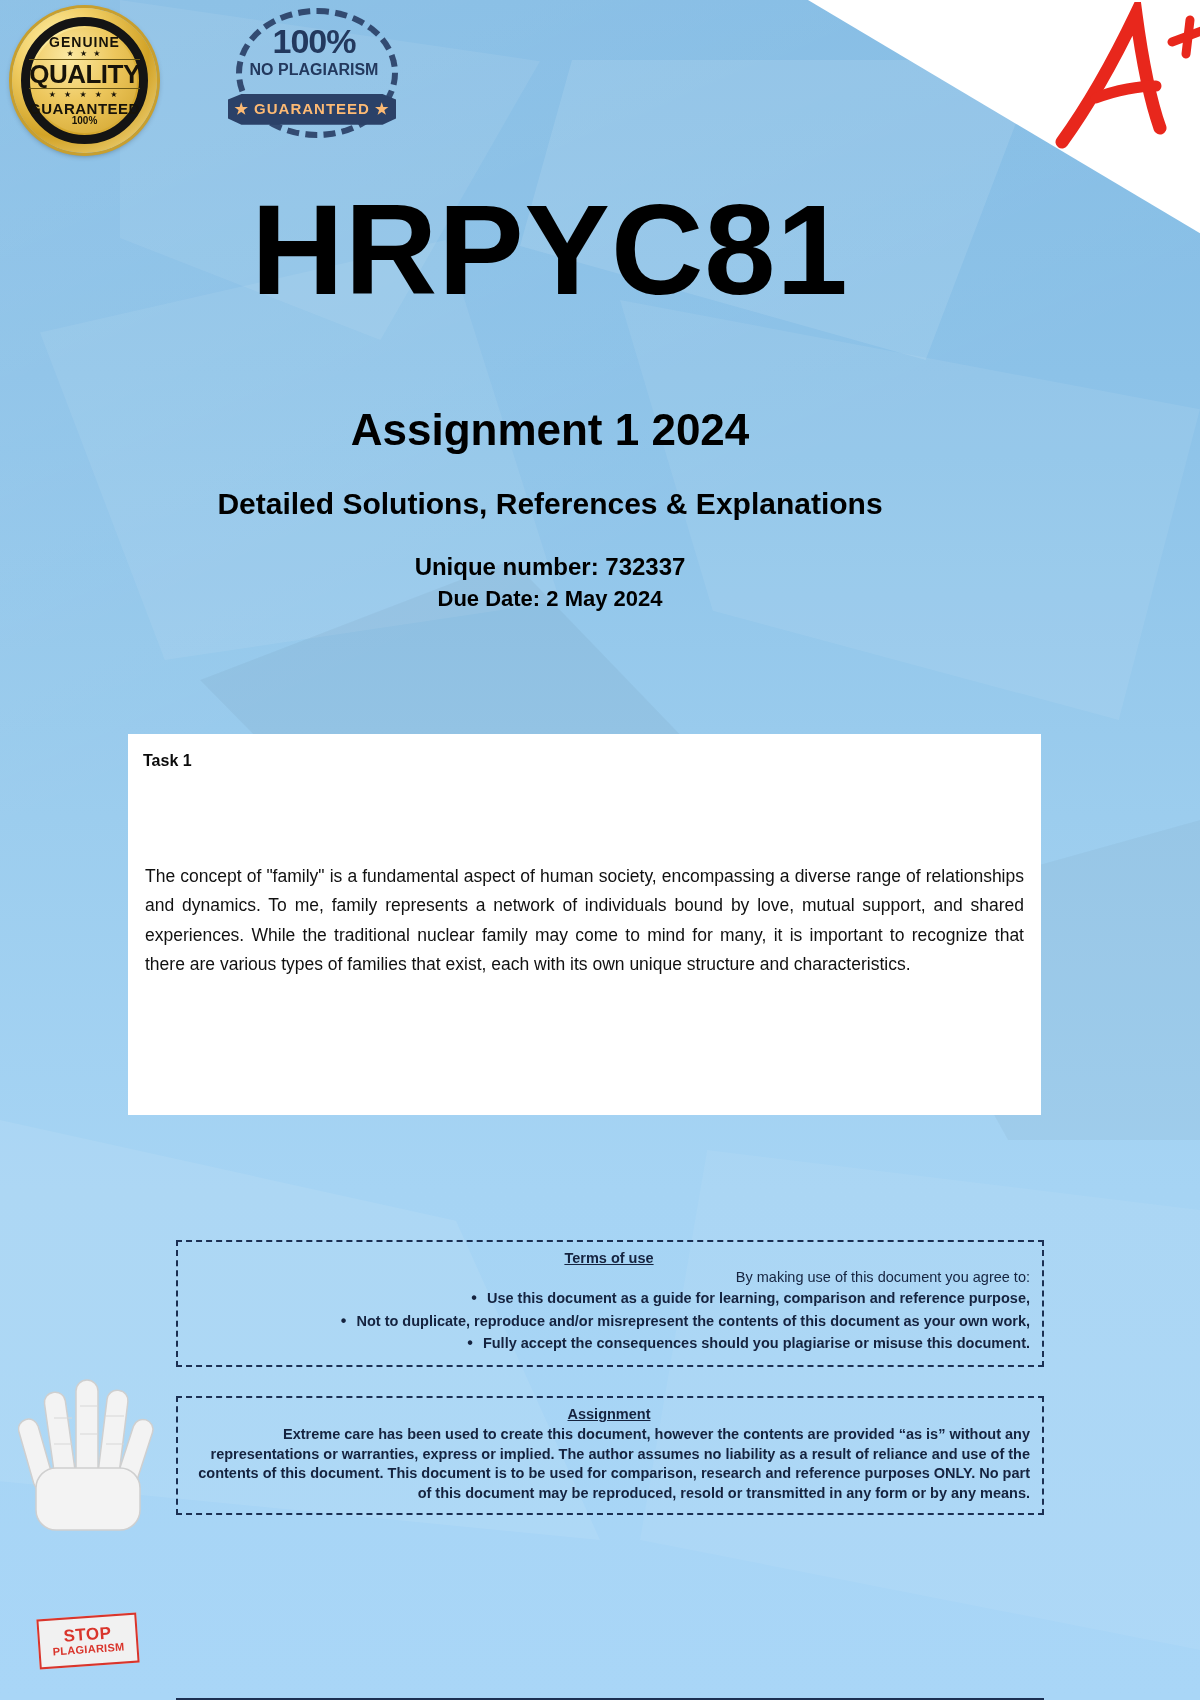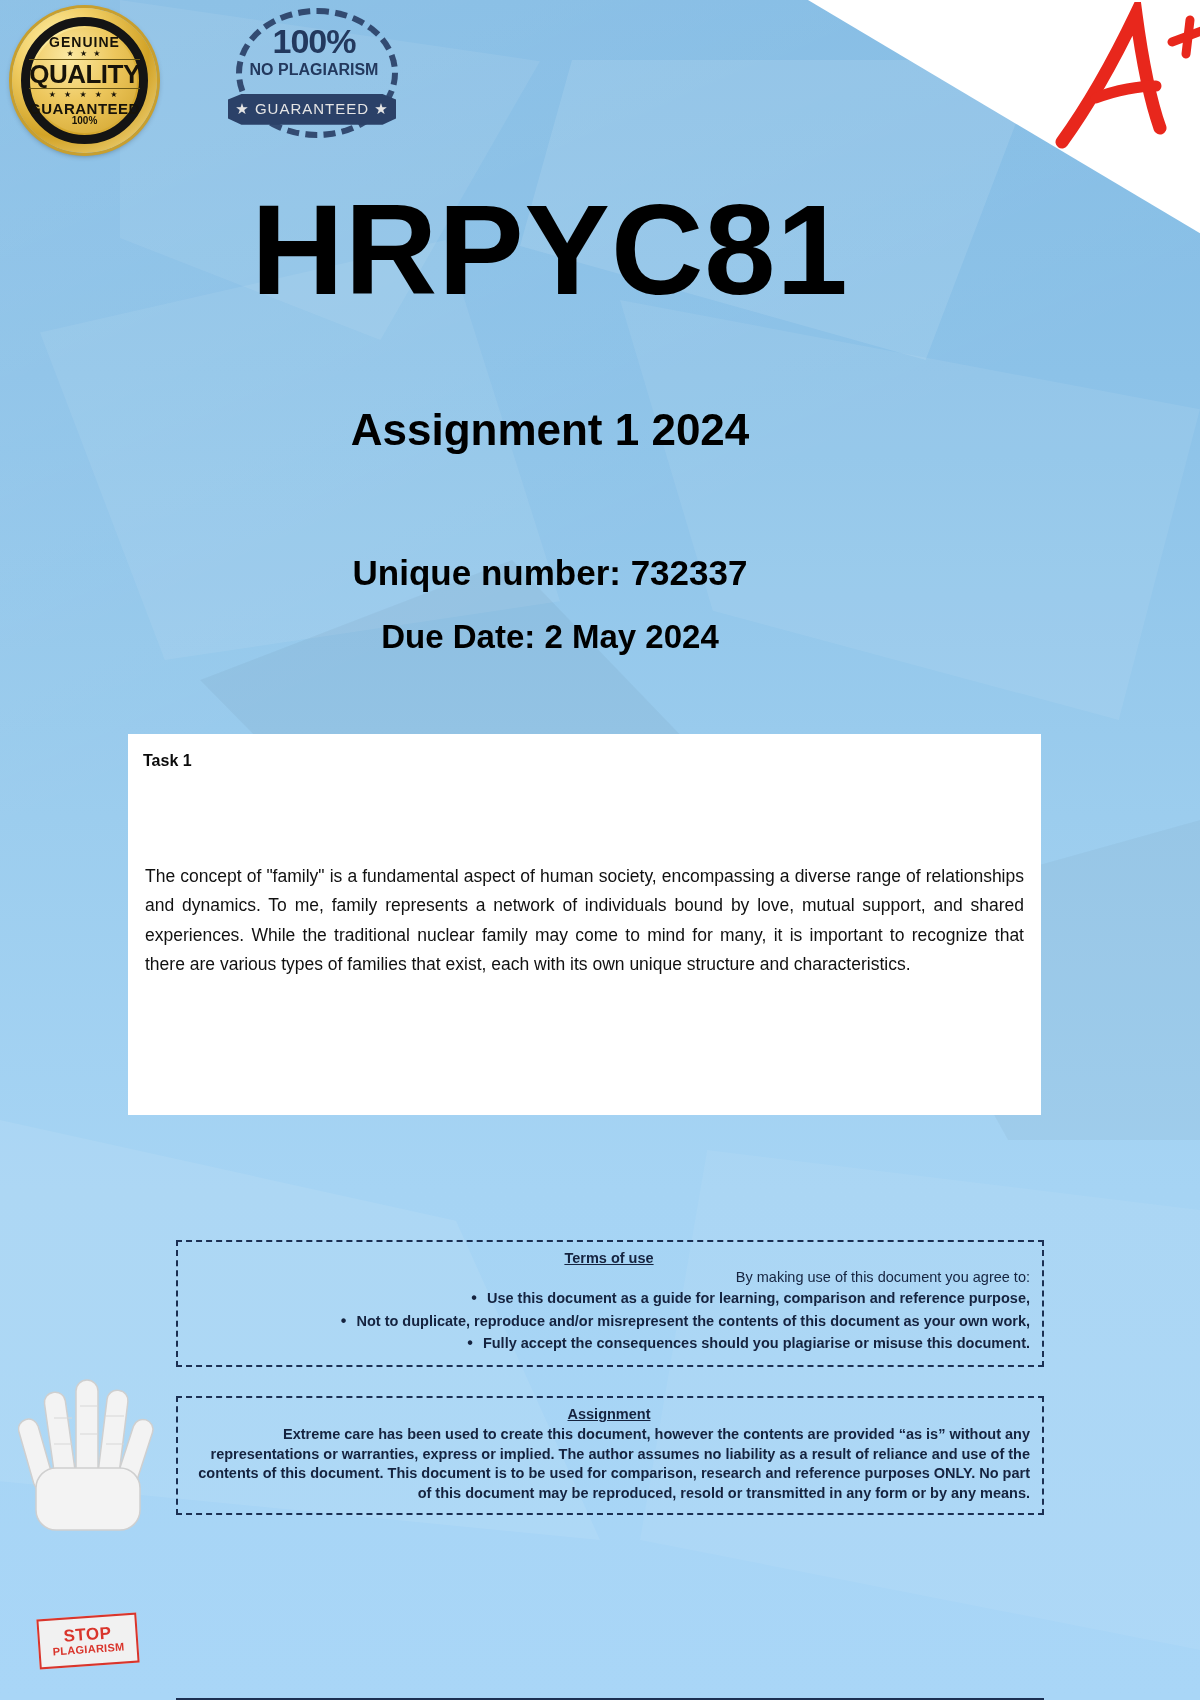--- a/index.html
+++ b/index.html
@@ -96,21 +96,21 @@
     letter-spacing: -1px;
   }
   .bp-sub {
     position: absolute; top: 56px; left: 16px; width: 152px;
     text-align: center; font-size: 16px; font-weight: bold; line-height: 1;
   }
   .bp-ribbon {
     position: absolute; top: 86px; left: 6px; width: 168px; height: 34px;
     background: #2b4168;
     clip-path: polygon(0 22%, 8% 6%, 92% 6%, 100% 22%, 100% 78%, 92% 96%, 8% 96%, 0 78%);
-    color: #e5e5e5; font-size: 15px; font-weight: normal; letter-spacing: 1px;
+    color: #fdba74; font-size: 15px; font-weight: bold; letter-spacing: 1px;
     display: flex; align-items: center; justify-content: center;
   }
 
   
   .title-main {
     position: absolute; top: 186px; left: 0; width: 1100px;
     text-align: center;
     font-size: 128px; font-weight: bold; color: #000;
     letter-spacing: 1px; line-height: 1;
     font-family: "Liberation Sans", sans-serif;
@@ -118,25 +118,25 @@
   .title-sub1 {
     position: absolute; top: 405px; left: 0; width: 1100px;
     text-align: center; font-size: 44px; font-weight: bold; color: #000;
   }
   .title-sub2 {
     position: absolute; top: 487px; left: 0; width: 1100px;
     text-align: center; font-size: 30px; font-weight: bold; color: #000;
   }
   .title-sub3 {
     position: absolute; top: 553px; left: 0; width: 1100px;
-    text-align: center; font-size: 35px; font-weight: bold; color: #000;
+    text-align: center; font-size: 24px; font-weight: bold; color: #000;
   }
   .title-sub4 {
-    position: absolute; top: 618px; left: 0; width: 1100px;
-    text-align: center; font-size: 33px; font-weight: bold; color: #000;
+    position: absolute; top: 586px; left: 0; width: 1100px;
+    text-align: center; font-size: 22px; font-weight: bold; color: #000;
   }
 
   
   .card {
     position: absolute; top: 734px; left: 128px;
     width: 913px; height: 381px;
     background: #ffffff;
     box-sizing: border-box;
     padding: 18px 14px 0 14px;
   }
@@ -238,20 +238,21 @@
 
   <div class="badge-plag">
     <div class="bp-ring"></div>
     <div class="bp-100">100%</div>
     <div class="bp-sub">NO PLAGIARISM</div>
     <div class="bp-ribbon">★ GUARANTEED ★</div>
   </div>
 
   <div class="title-main">HRPYC81</div>
   <div class="title-sub1">Assignment 1 2024</div>
+  <div class="title-sub2">Detailed Solutions, References &amp; Explanations</div>
   <div class="title-sub3">Unique number: 732337</div>
   <div class="title-sub4">Due Date: 2 May 2024</div>
 
   <div class="card">
     <div class="card-heading">Task 1</div>
     <div class="card-body">The concept of "family" is a fundamental aspect of human society, encompassing a diverse range of relationships and dynamics. To me, family represents a network of individuals bound by love, mutual support, and shared experiences. While the traditional nuclear family may come to mind for many, it is important to recognize that there are various types of families that exist, each with its own unique structure and characteristics.</div>
   </div>
 
   <svg class="hand" viewBox="0 0 146 210">
     <g fill="#f3f3f3" stroke="#cfcfcf" stroke-width="1.5">

